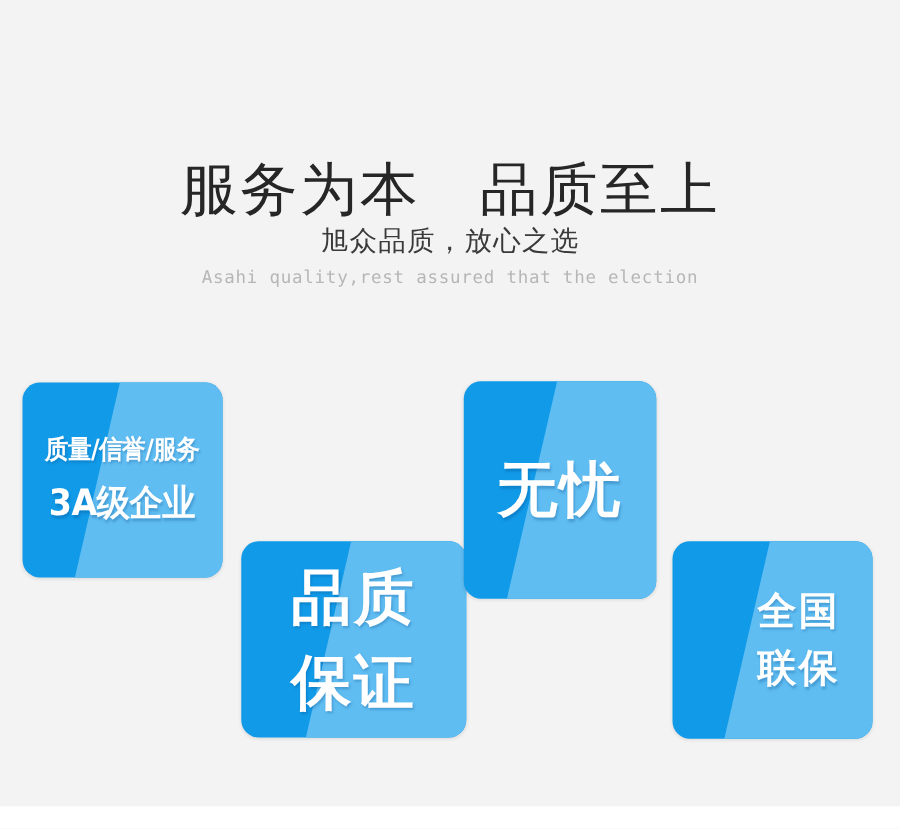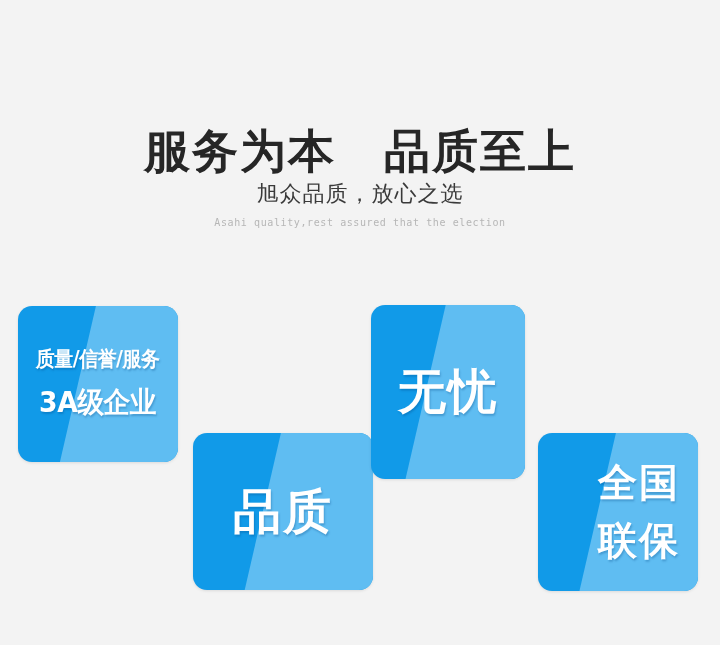--- a/index.html
+++ b/index.html
@@ -38,40 +38,40 @@
     position: absolute;
     left: 0;
     top: 122px;
     width: 720px;
     text-align: center;
   }
 
   .headline {
     font-family: "DejaVu Sans", sans-serif;
     font-size: 46px;
-    font-weight: 700;
+    font-weight: 400;
     letter-spacing: 2px;
     color: #262626;
     line-height: 58px;
     white-space: pre;
   }
 
   .subhead {
     font-family: "DejaVu Serif", "Liberation Serif", serif;
     font-size: 22px;
     font-weight: 400;
     letter-spacing: 1px;
     color: #3a3a3a;
     line-height: 28px;
   }
 
   .subhead-en {
     margin-top: 7px;
     font-family: "DejaVu Sans Mono", "Liberation Mono", monospace;
-    font-size: 10px;
+    font-size: 14px;
     letter-spacing: 0.6px;
     color: #b6b6b6;
     line-height: 15px;
   }
 
   
   .badge {
     position: absolute;
     border-radius: 14px;
     overflow: hidden;
@@ -135,21 +135,21 @@
   #badge-3 .badge-body { gap: 4px; }
   #badge-3 .line-large {
     font-size: 48px;
     letter-spacing: 2px;
   }
 
   
   #badge-4 { left: 538px; top: 433px; width: 160px; height: 158px; }
   #badge-4 .badge-body { gap: 4px; }
   #badge-4 .line-large {
-    font-size: 39px;
+    font-size: 31px;
     letter-spacing: 2px;
     margin-left: 42px;
   }
 </style>
 </head>
 <body>
 
 <div class="page">
 
   <div class="headline-block">
@@ -163,20 +163,21 @@
     <div class="badge-body">
       <div class="badge-line line-small">质量/信誉/服务</div>
       <div class="badge-line line-large">3A级企业</div>
     </div>
   </div>
 
   <div class="badge" id="badge-2">
     <div class="wedge"></div>
     <div class="badge-body">
       <div class="badge-line line-large">品质</div>
+      <div class="badge-line line-large">保证</div>
     </div>
   </div>
 
   <div class="badge" id="badge-3">
     <div class="wedge"></div>
     <div class="badge-body">
       <div class="badge-line line-large">无忧</div>
     </div>
   </div>
 

